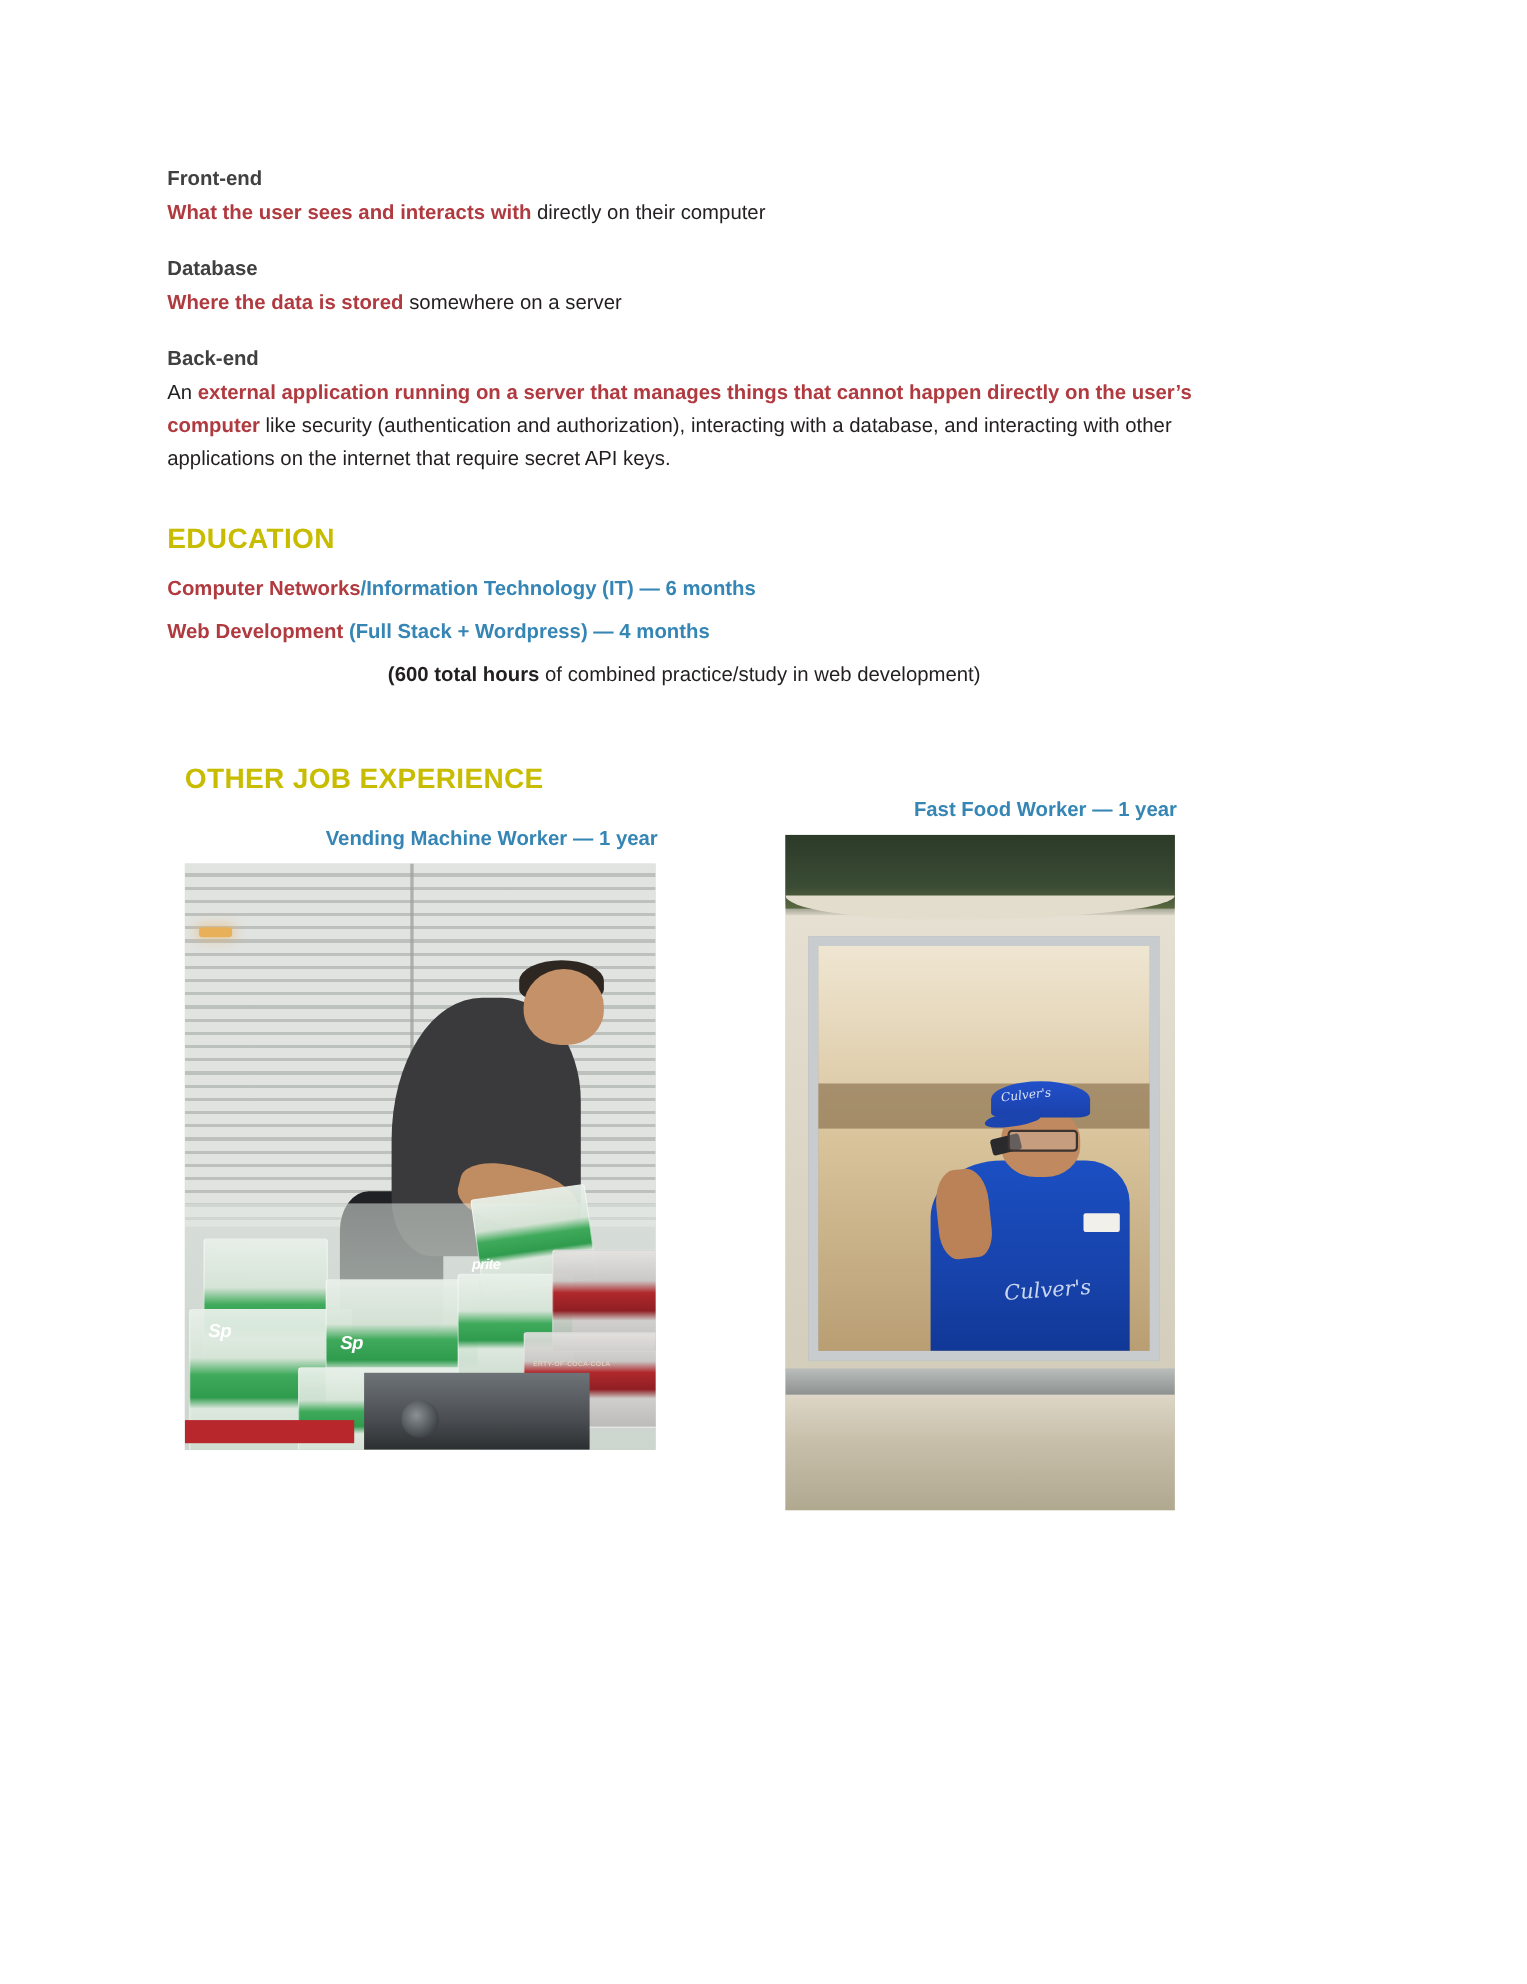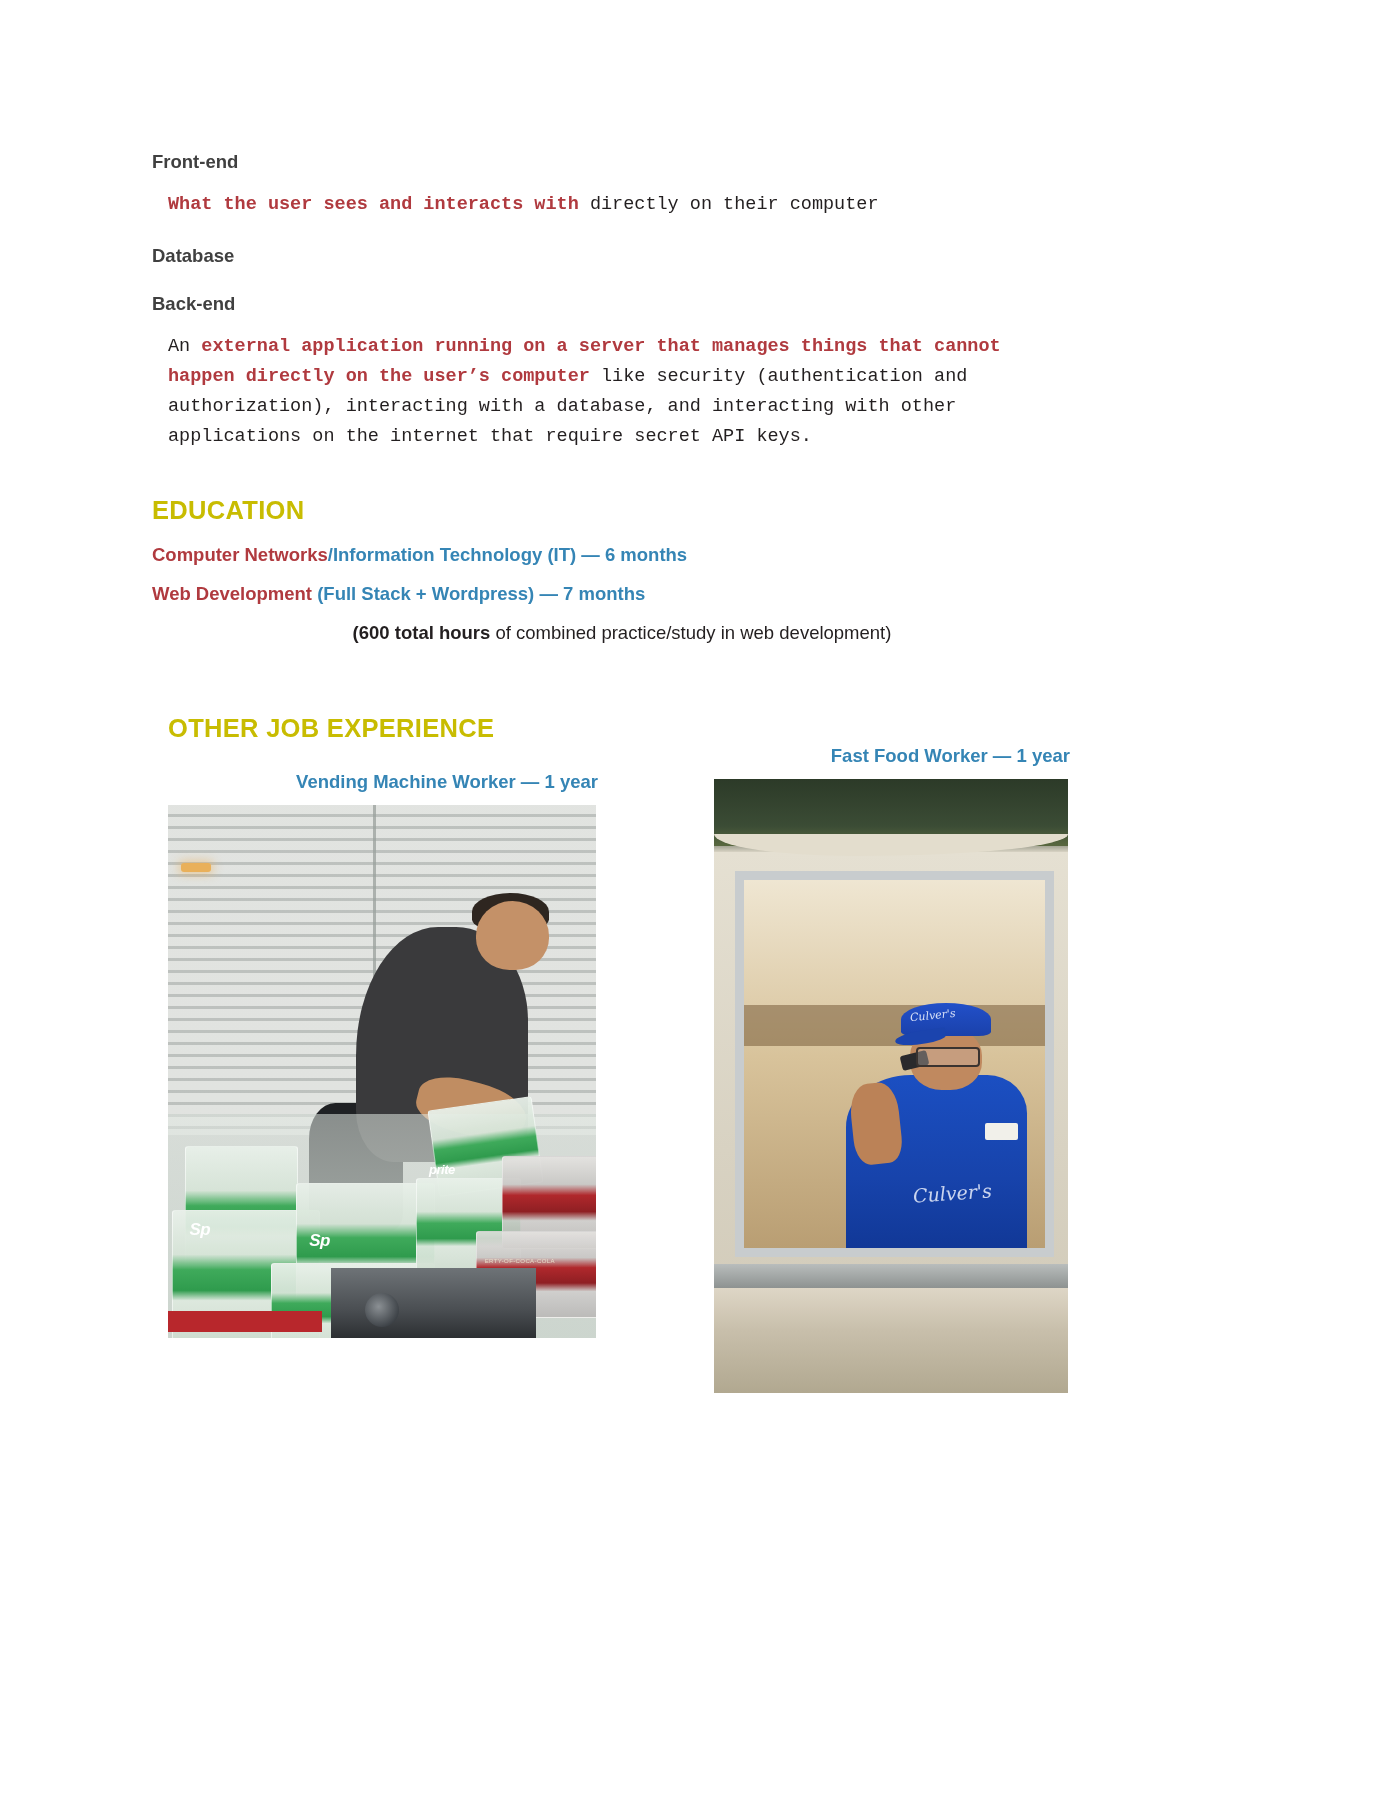--- a/index.html
+++ b/index.html
@@ -42,23 +42,22 @@
     font-size: 18.5px;
     font-weight: bold;
     color: #404040;
     margin: 0 0 4px 0;
     line-height: 1.3;
   }
   .body-line {
     font-size: 18.5px;
     font-weight: normal;
     color: #231f20;
-    margin: 16px;
+    margin: 0;
     line-height: 1.62;
-    font-family: Liberation Mono, monospace;
   }
   .strong-red {
     font-weight: bold;
     color: #b03a3f;
   }
   .strong-blue {
     font-weight: bold;
     color: #3585b5;
   }
   .strong-black {
@@ -371,34 +370,35 @@
 
     <section id="arch-section">
 
       <div class="stack-block">
         <div class="sub-head">Front-end</div>
         <p class="body-line"><span class="strong-red">What the user sees and interacts with</span><span> directly on their computer</span></p>
       </div>
 
       <div class="stack-block">
         <div class="sub-head">Database</div>
+        <p class="body-line"><span class="strong-red">Where the data is stored</span><span> somewhere on a server</span></p>
       </div>
 
       <div class="stack-block last">
         <div class="sub-head">Back-end</div>
         <p id="backend-para" class="body-line"><span>An </span><span class="strong-red">external application running on a server that manages things that cannot happen directly on the user’s computer</span><span> like security (authentication and authorization), interacting with a database, and interacting with other applications on the internet that require secret API keys.</span></p>
       </div>
     </section>
 
     <section id="education-section">
       <h1 id="education-title" class="section-title">EDUCATION</h1>
 
       <p class="edu-line"><span class="strong-red">Computer Networks</span><span class="strong-blue">/Information Technology (IT) — 6 months</span></p>
 
-      <p class="edu-line"><span class="strong-red">Web Development</span><span class="strong-blue"> (Full Stack + Wordpress) — 7 months</span></p>
+      <p class="edu-line"><span class="strong-red">Web Development</span><span class="strong-blue"> (Full Stack + Wordpress) — 4 months</span></p>
 
       <p class="edu-hours"><span class="strong-black">(</span><span class="strong-black">600 total hours</span><span> of combined practice/study in web development)</span></p>
     </section>
 
     <section id="jobs-section">
       <h1 id="jobs-title" class="section-title">OTHER JOB EXPERIENCE</h1>
 
       <div class="jobs-row">
 
         <div class="job-col-left">

